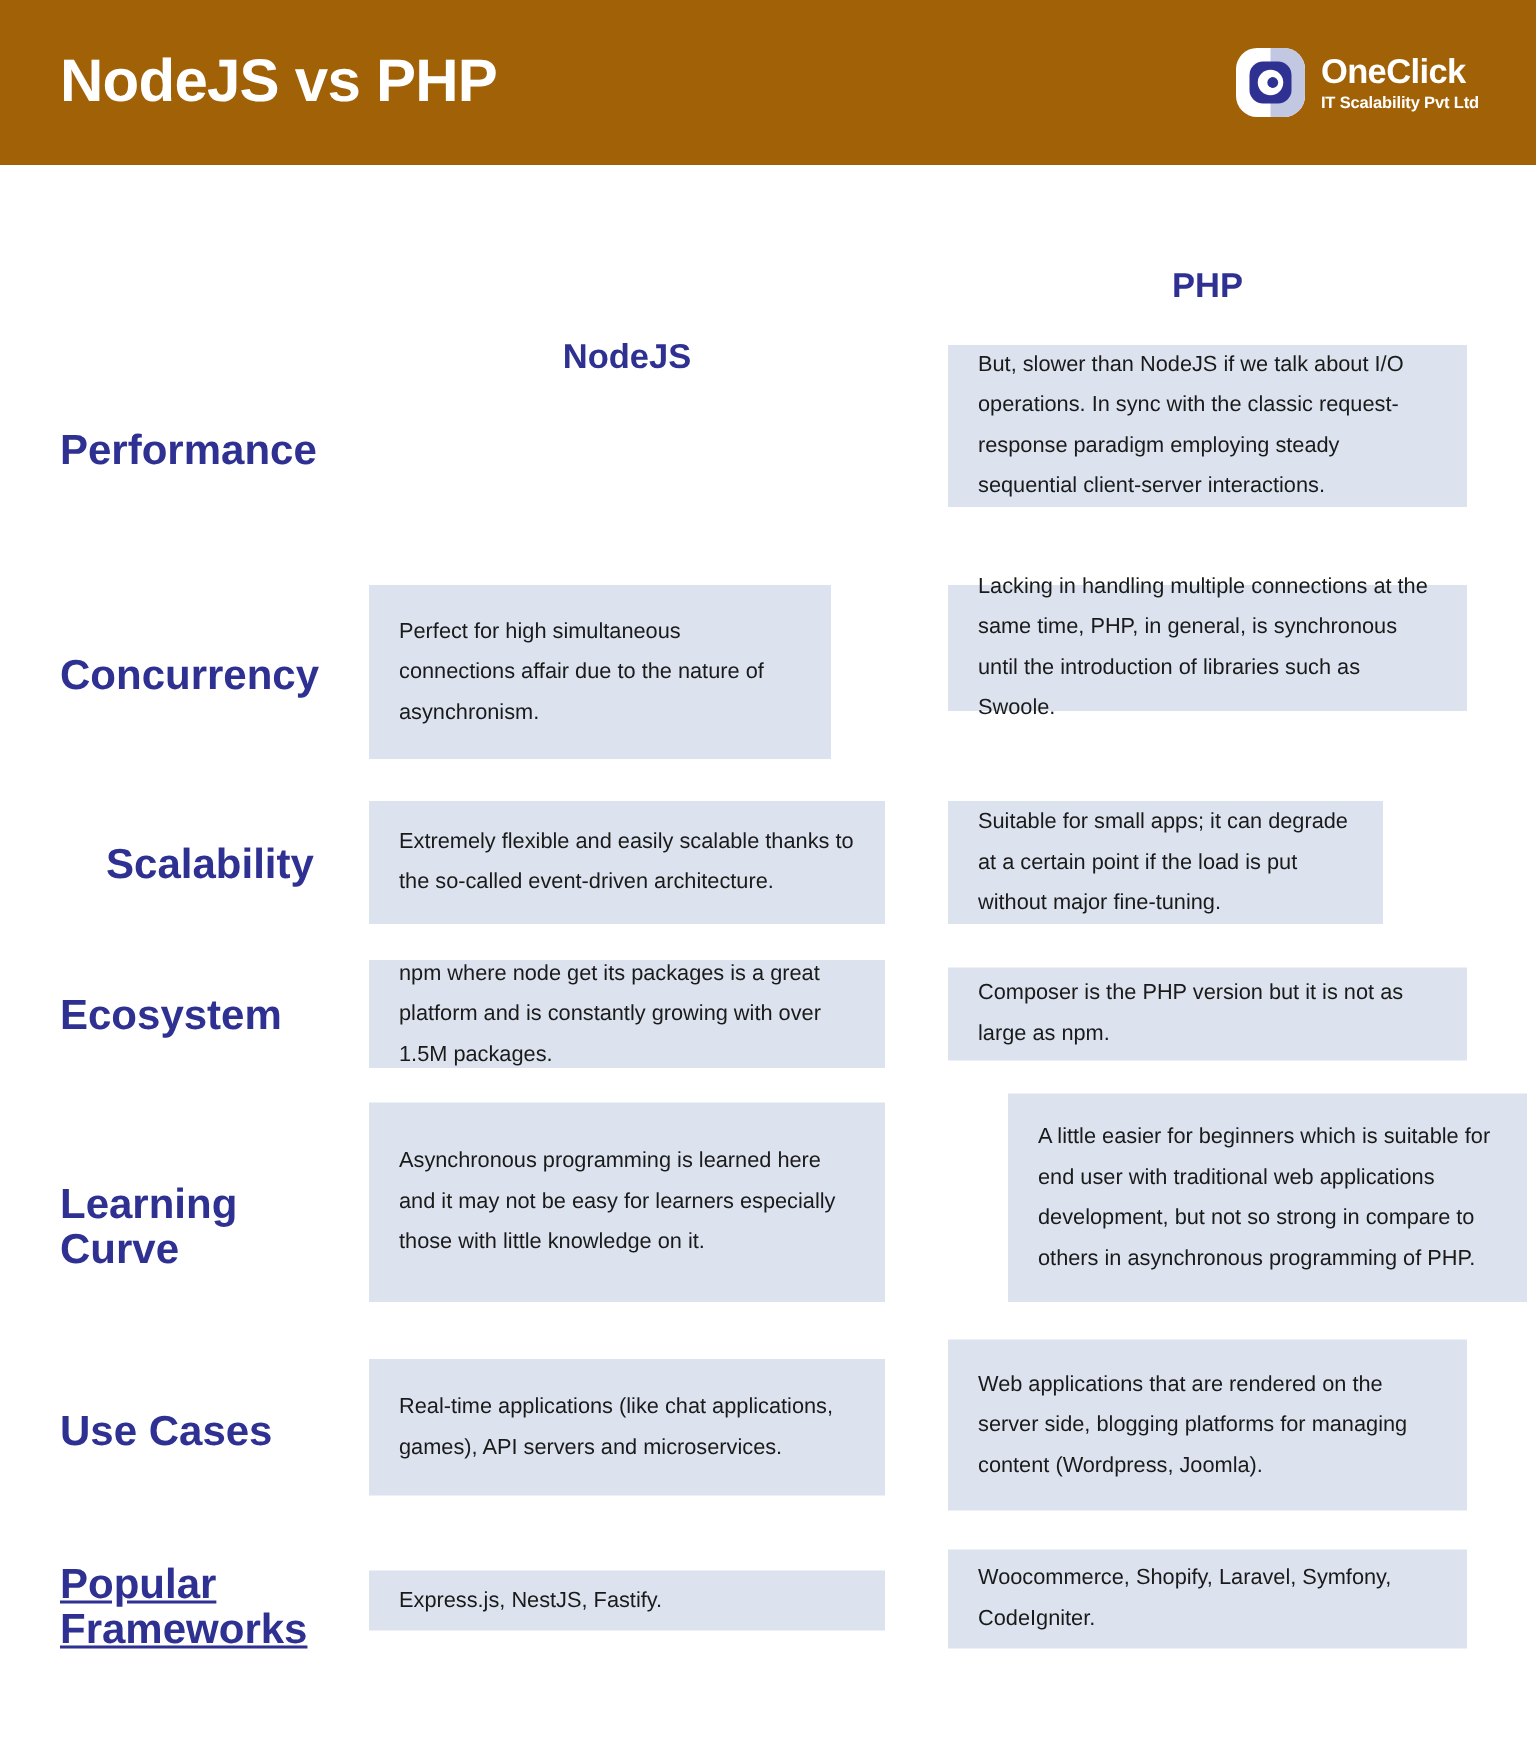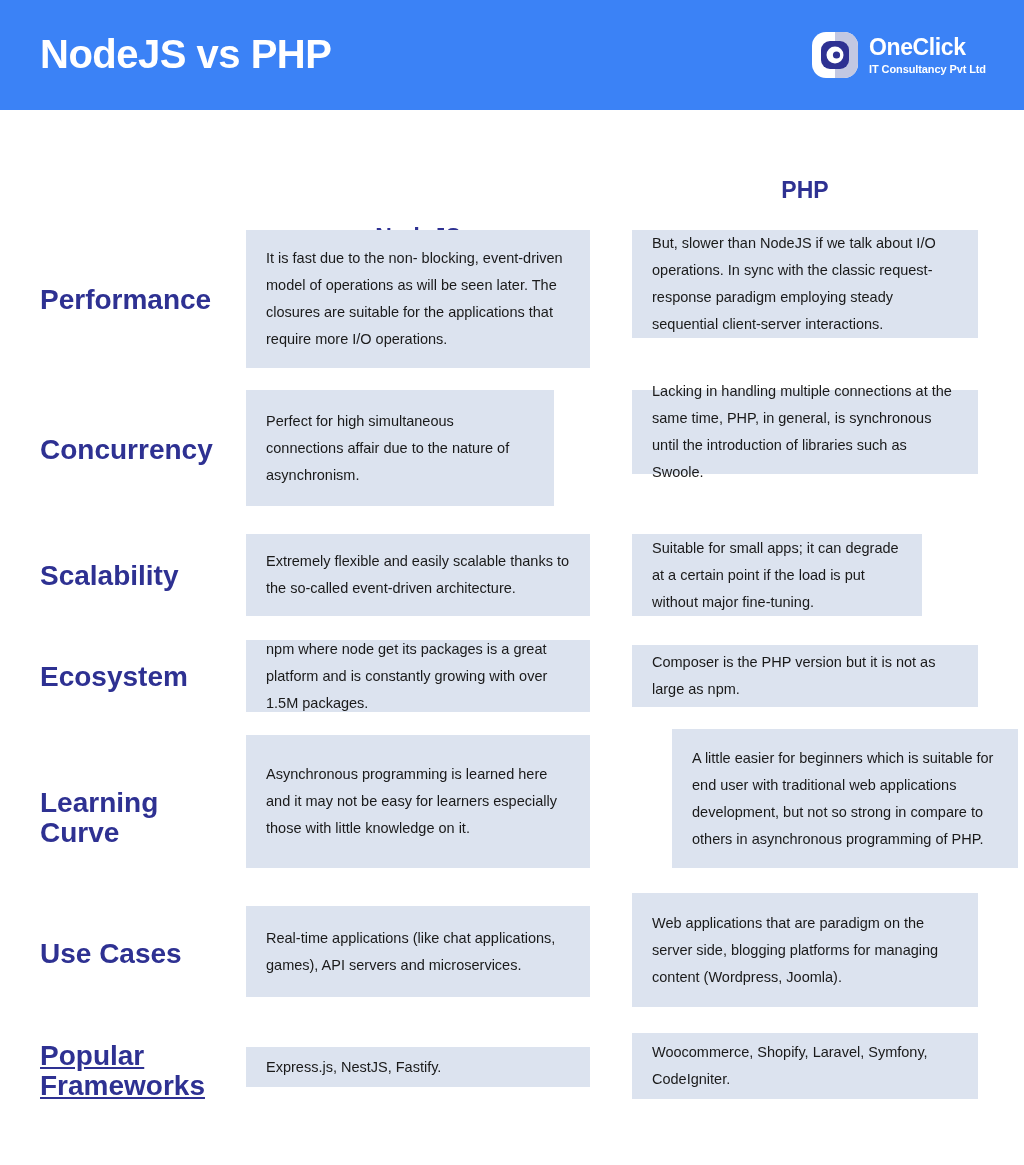--- a/index.html
+++ b/index.html
@@ -14,21 +14,21 @@
     overflow: hidden;
   }
 
   
   .banner {
     position: absolute;
     left: 0;
     top: 0;
     width: 1024px;
     height: 110px;
-    background: #3b82f6;
+    background: #a16207;
     box-sizing: border-box;
   }
   .banner-title {
     position: absolute;
     left: 40px;
     top: 29px;
     font-size: 40px;
     font-weight: bold;
     color: #ffffff;
     letter-spacing: -0.5px;
@@ -131,47 +131,44 @@
         <path d="M47 14 A14 14 0 0 0 33 0 L47 0 Z" fill="#b9bede" opacity="0"></path>
         <path d="M24 1 L33 1 A14 14 0 0 1 47 15 L47 33 A14 14 0 0 1 33 47 L24 47 Z" fill="#c3c8e2"></path>
         <rect x="10" y="10" width="28" height="28" rx="9" ry="9" fill="#2e3192"></rect>
         <circle cx="24" cy="24" r="8.5" fill="#ffffff"></circle>
         <path d="M24 15.5 a8.5 8.5 0 1 0 0 17 a5 5 0 0 1 0 -17 Z" fill="#2e3192"></path>
         <circle cx="25.5" cy="24" r="3.6" fill="#2e3192"></circle>
       </svg>
     </div>
     <div class="logo-words">
       <div class="logo-name">OneClick</div>
-      <div class="logo-tag">IT Consultancy Pvt Ltd</div>
+      <div class="logo-tag">IT Scalability Pvt Ltd</div>
     </div>
   </div>
 </div>
 
 <div class="col-head node">NodeJS</div>
 <div class="col-head php">PHP</div>
 
 <div class="grid">
 
   <div class="row-label" style="top:285px;">Performance</div>
-  <div class="cell" style="left:246px; top:230px; width:344px; height:138px;">
-    <div class="cell-text">It is fast due to the non- blocking, event-driven model of operations as will be seen later. The closures are suitable for the applications that require more I/O operations.</div>
-  </div>
   <div class="cell" style="left:632px; top:230px; width:346px; height:108px;">
     <div class="cell-text">But, slower than NodeJS if we talk about I/O operations. In sync with the classic request-response paradigm employing steady sequential client-server interactions.</div>
   </div>
 
   <div class="row-label" style="top:435px;">Concurrency</div>
   <div class="cell" style="left:246px; top:390px; width:308px; height:116px;">
     <div class="cell-text">Perfect for high simultaneous connections affair due to the nature of asynchronism.</div>
   </div>
   <div class="cell" style="left:632px; top:390px; width:346px; height:84px;">
     <div class="cell-text">Lacking in handling multiple connections at the same time, PHP, in general, is synchronous until the introduction of libraries such as Swoole.</div>
   </div>
 
-  <div class="row-label" style="top:561px;">Scalability</div>
+  <div class="row-label" style="top:561px;text-align:center;">Scalability</div>
   <div class="cell" style="left:246px; top:534px; width:344px; height:82px;">
     <div class="cell-text">Extremely flexible and easily scalable thanks to the so-called event-driven architecture.</div>
   </div>
   <div class="cell" style="left:632px; top:534px; width:290px; height:82px;">
     <div class="cell-text">Suitable for small apps; it can degrade at a certain point if the load is put without major fine-tuning.</div>
   </div>
 
   <div class="row-label" style="top:662px;">Ecosystem</div>
   <div class="cell" style="left:246px; top:640px; width:344px; height:72px;">
     <div class="cell-text">npm where node get its packages is a great platform and is constantly growing with over 1.5M packages.</div>
@@ -186,21 +183,21 @@
   </div>
   <div class="cell" style="left:632px; top:729px; width:346px; height:139px;margin-left:40px;">
     <div class="cell-text">A little easier for beginners which is suitable for end user with traditional web applications development, but not so strong in compare to others in asynchronous programming of PHP.</div>
   </div>
 
   <div class="row-label" style="top:939px;">Use Cases</div>
   <div class="cell" style="left:246px; top:906px; width:344px; height:91px;">
     <div class="cell-text">Real-time applications (like chat applications, games), API servers and microservices.</div>
   </div>
   <div class="cell" style="left:632px; top:893px; width:346px; height:114px;">
-    <div class="cell-text">Web applications that are paradigm on the server side, blogging platforms for managing content (Wordpress, Joomla).</div>
+    <div class="cell-text">Web applications that are rendered on the server side, blogging platforms for managing content (Wordpress, Joomla).</div>
   </div>
 
   <div class="row-label" style="top:1041px; width:180px;text-decoration:underline;">Popular Frameworks</div>
   <div class="cell" style="left:246px; top:1047px; width:344px; height:40px;">
     <div class="cell-text">Express.js, NestJS, Fastify.</div>
   </div>
   <div class="cell" style="left:632px; top:1033px; width:346px; height:66px;">
     <div class="cell-text">Woocommerce, Shopify, Laravel, Symfony, CodeIgniter.</div>
   </div>
 

